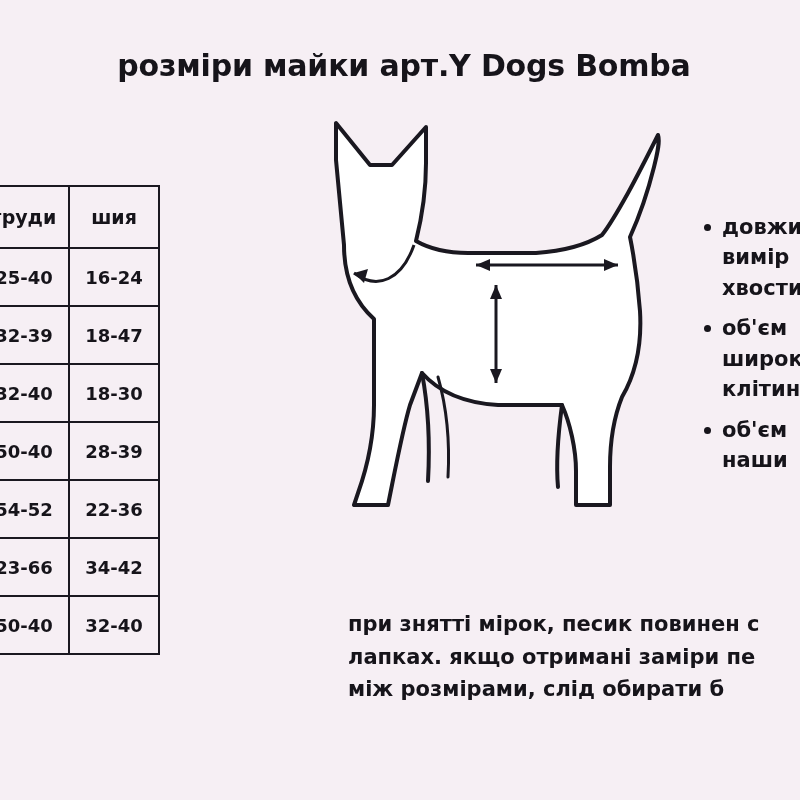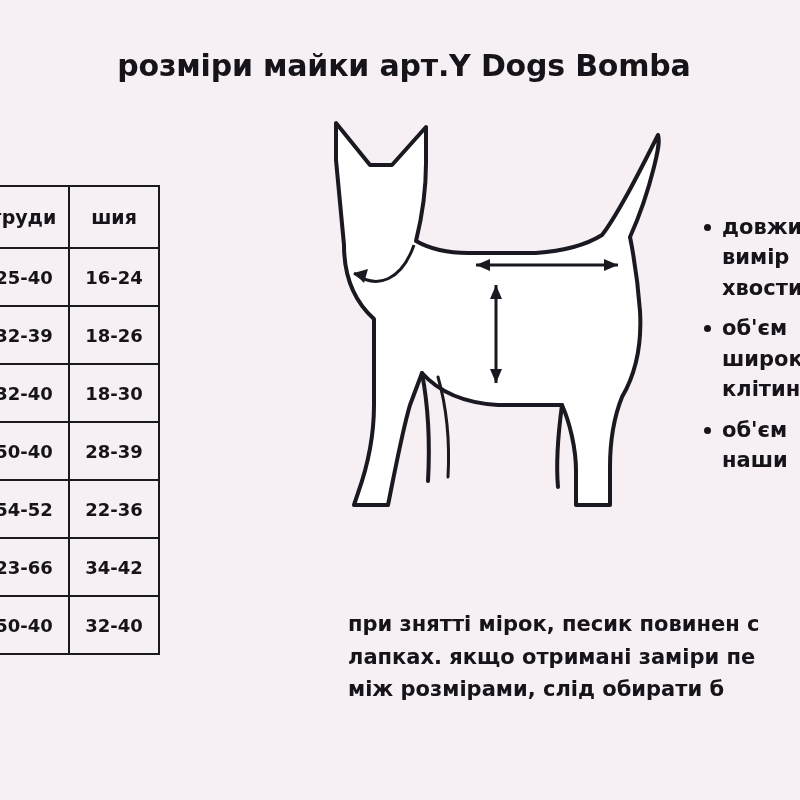--- a/index.html
+++ b/index.html
@@ -130,21 +130,21 @@
       </thead>
       <tbody>
         <tr>
           <td></td>
           <td>25-40</td>
           <td>16-24</td>
         </tr>
         <tr>
           <td></td>
           <td>32-39</td>
-          <td>18-26</td>
+          <td>18-47</td>
         </tr>
         <tr>
           <td></td>
           <td>32-40</td>
           <td>18-30</td>
         </tr>
         <tr>
           <td></td>
           <td>50-40</td>
           <td>28-39</td>

